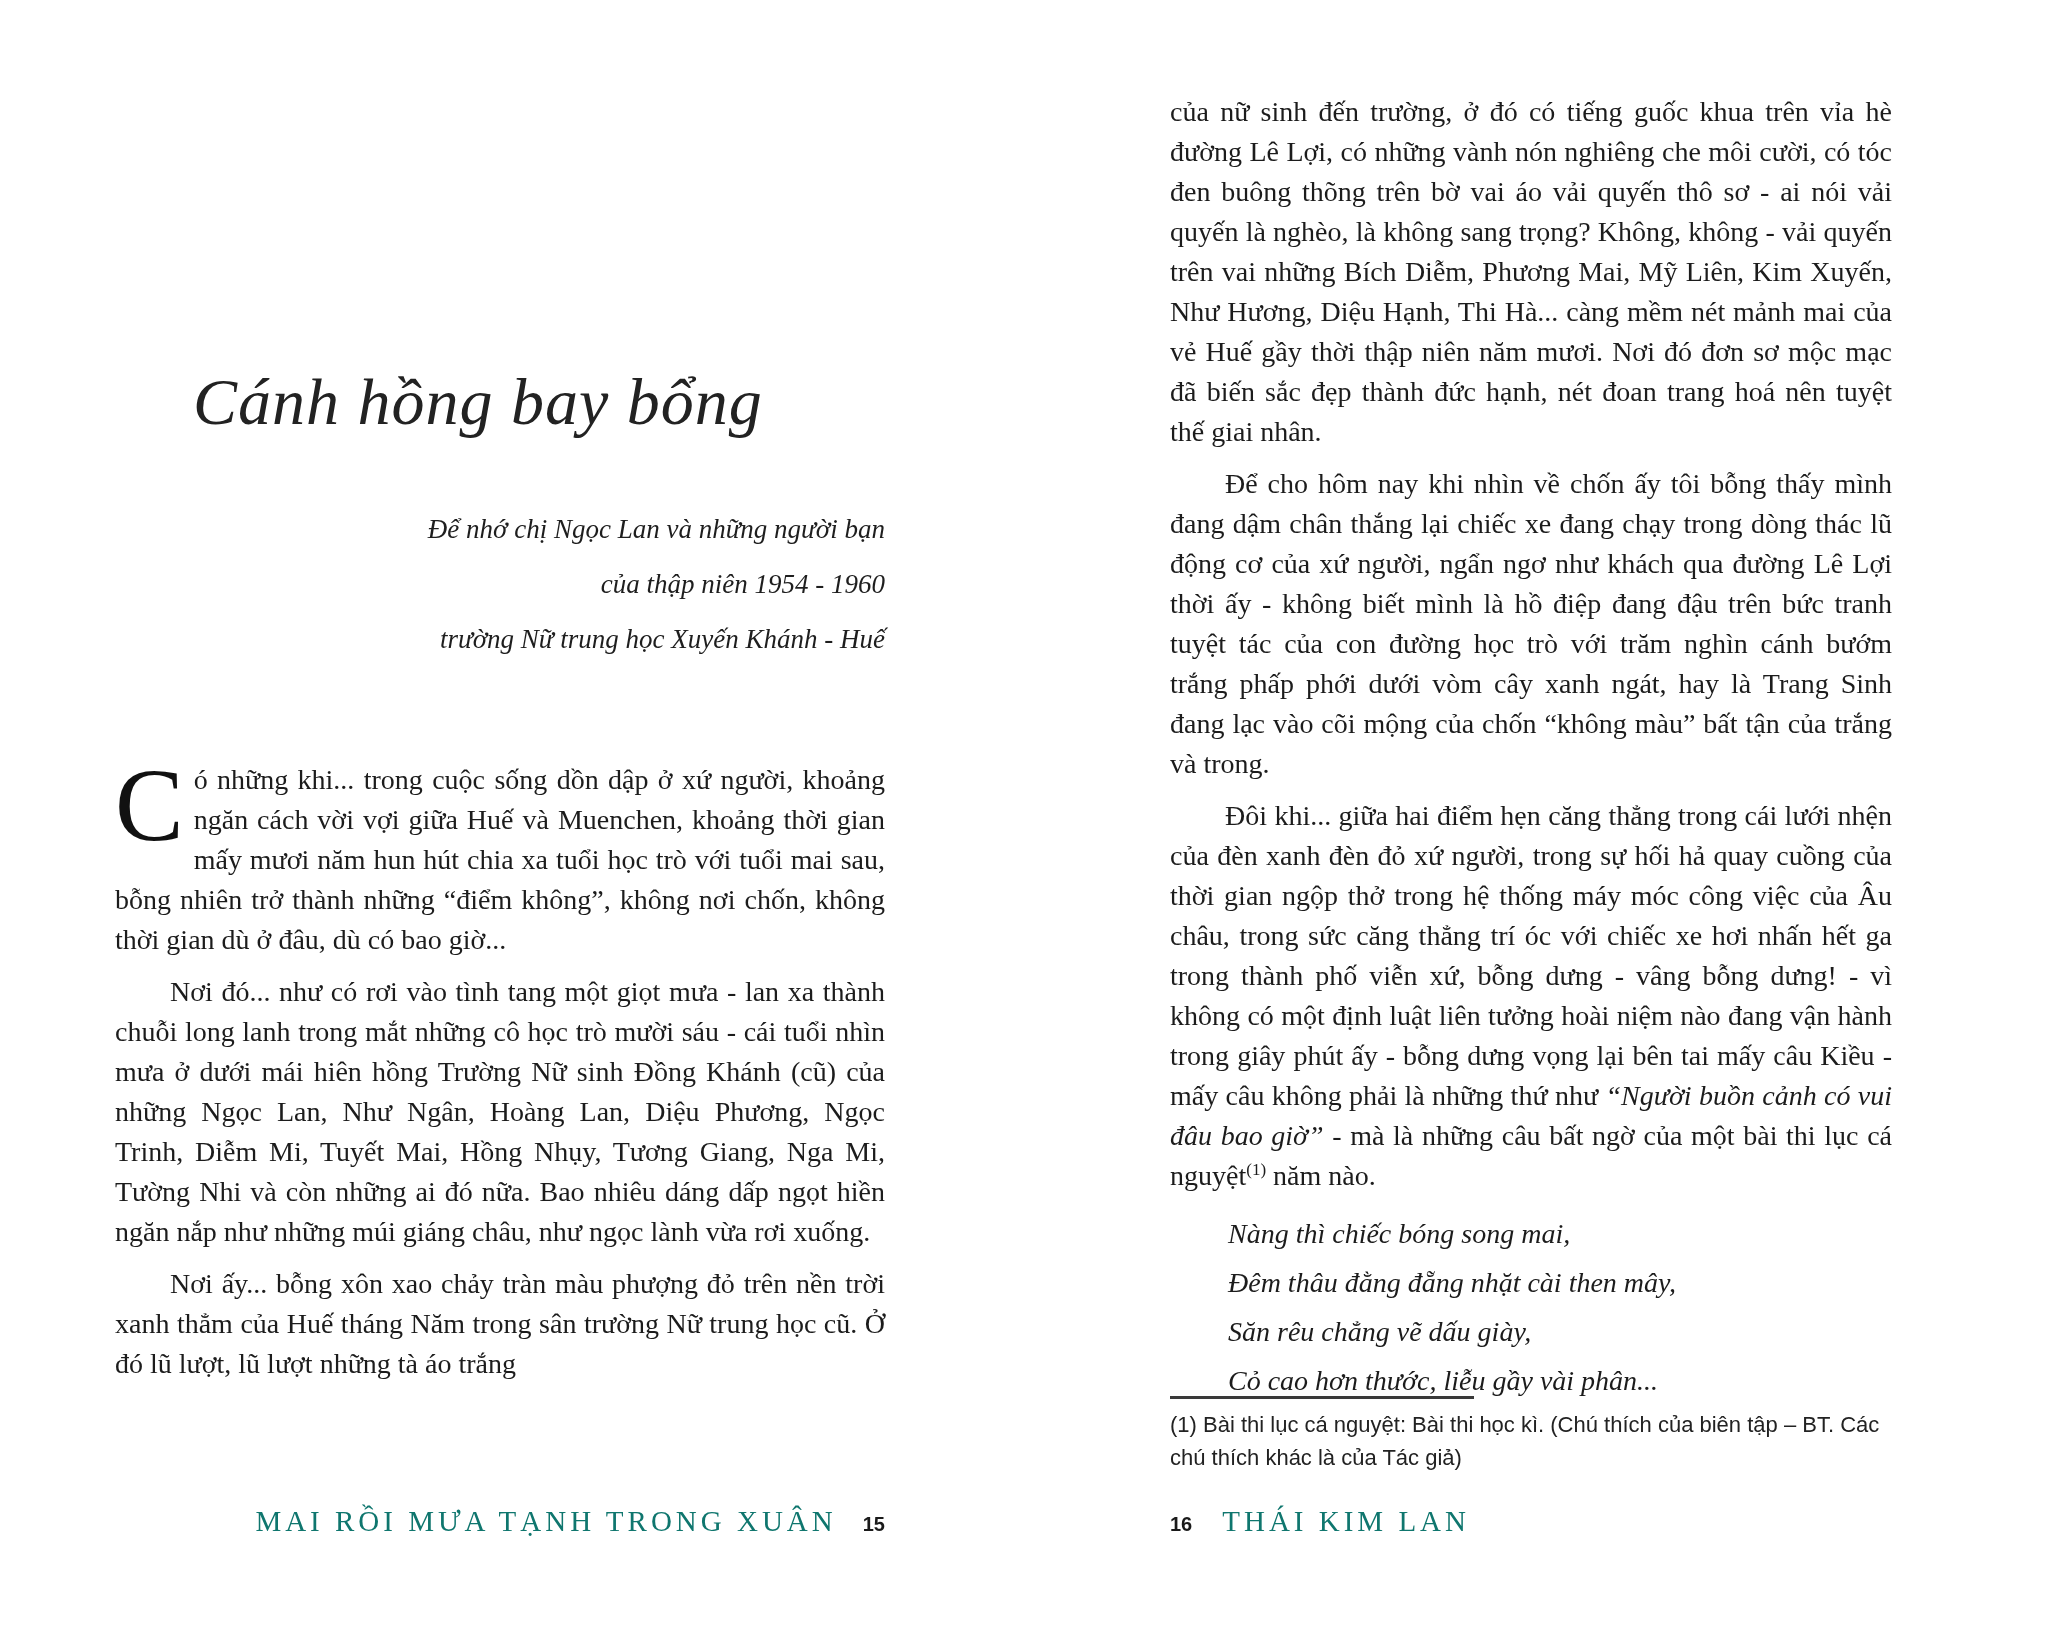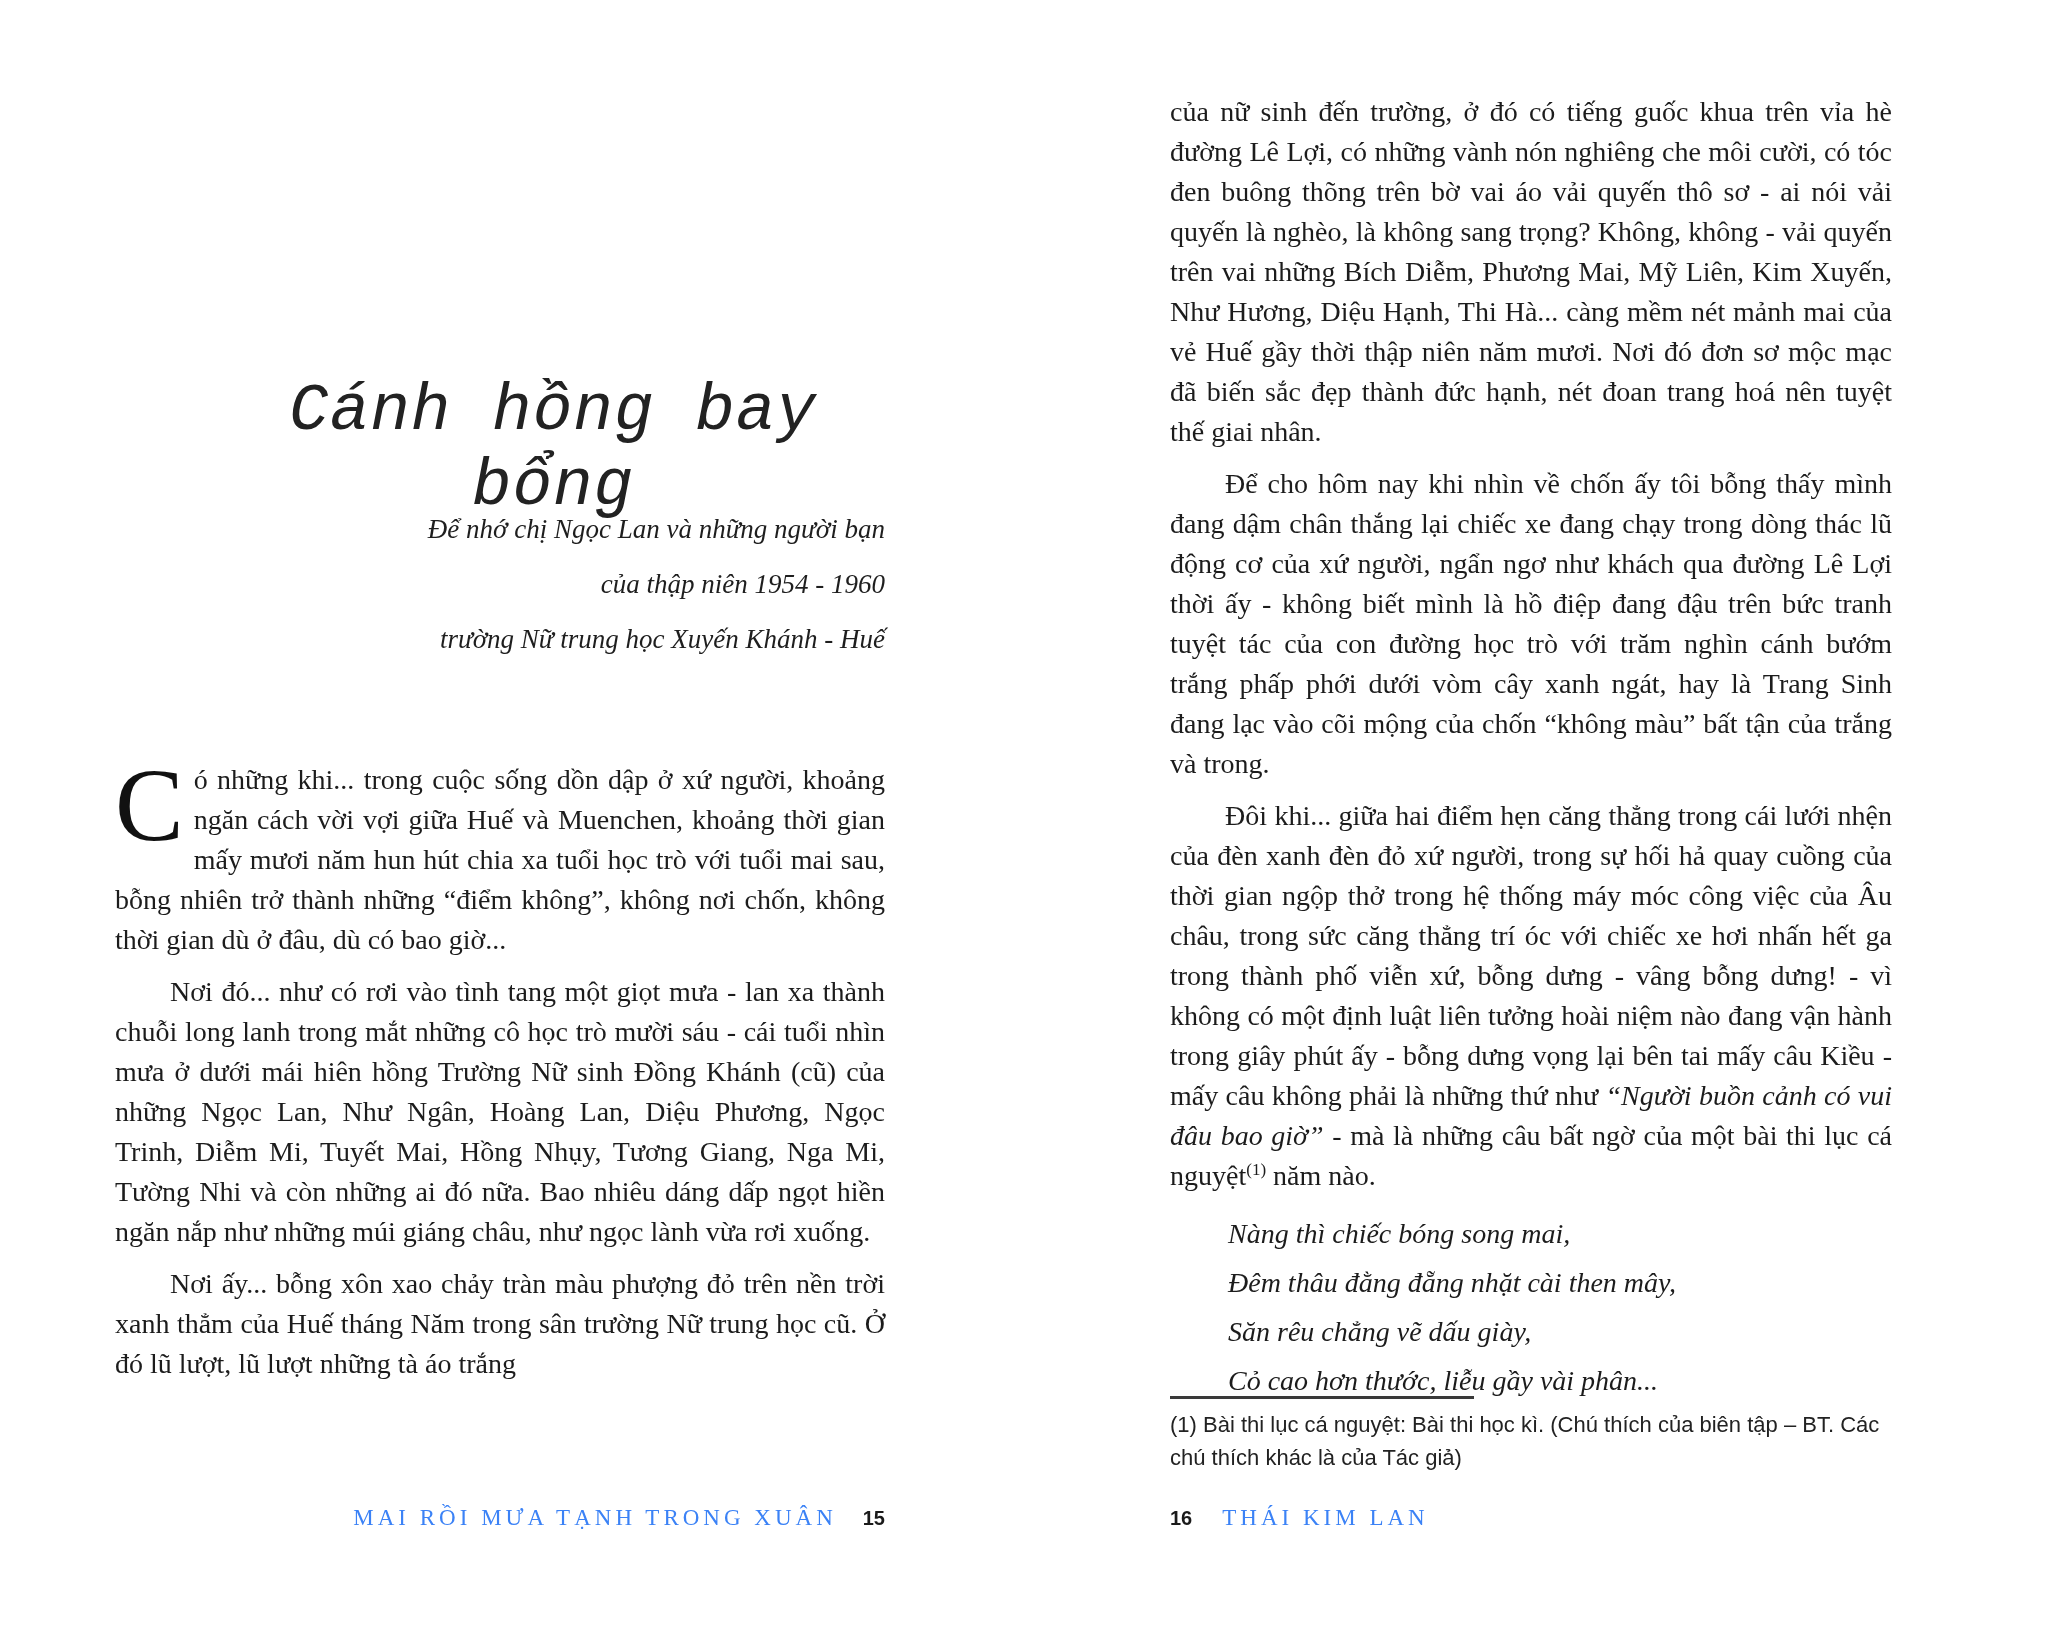--- a/index.html
+++ b/index.html
@@ -10,23 +10,22 @@
     font-family: "Liberation Serif", "DejaVu Serif", serif;
     overflow: hidden;
     position: relative;
   }
   .page { position: absolute; top: 8px; height: 1629px; }
   .page-left  { left: 115px; width: 770px; }
   .page-right { left: 1170px; width: 722px; }
 
   .chapter-title {
     position: absolute; top: 348px; left: 0; width: 100%;
-    margin: 18px; padding-left: 70px; box-sizing: border-box;
-    text-align: center;
-    font-family: Liberation Mono, monospace;
+    margin: 8px; padding-left: 70px; box-sizing: border-box;
+    font-family: Liberation Serif, serif;
     font-style: italic; font-weight: 500;
     font-size: 66px; letter-spacing: 1px;
     color: #222;
   }
   .dedication {
     position: absolute; top: 494px; right: 0; width: 100%;
     text-align: right;
     font-style: italic; font-size: 27px; line-height: 55px;
     color: #1e1e1e;
   }
@@ -66,21 +65,21 @@
     text-align: left; color: #222;
   }
 
   .footer {
     position: absolute; top: 1497px; left: 0; width: 100%;
     white-space: nowrap;
   }
   .footer-left { text-align: right; }
   .footer-right { text-align: left; }
   .running-title, .author {
-    font-size: 23px; letter-spacing: 4px; color: #3b82f6;
+    font-size: 29px; letter-spacing: 4px; color: #0f766e;
   }
   .page-num {
     font-family: "Liberation Sans", "DejaVu Sans", sans-serif;
     font-weight: bold; font-size: 20px; color: #1a1a1a;
   }
   .footer-left .page-num { margin-left: 26px; }
   .footer-right .page-num { margin-right: 30px; }
 </style>
 </head>
 <body>

